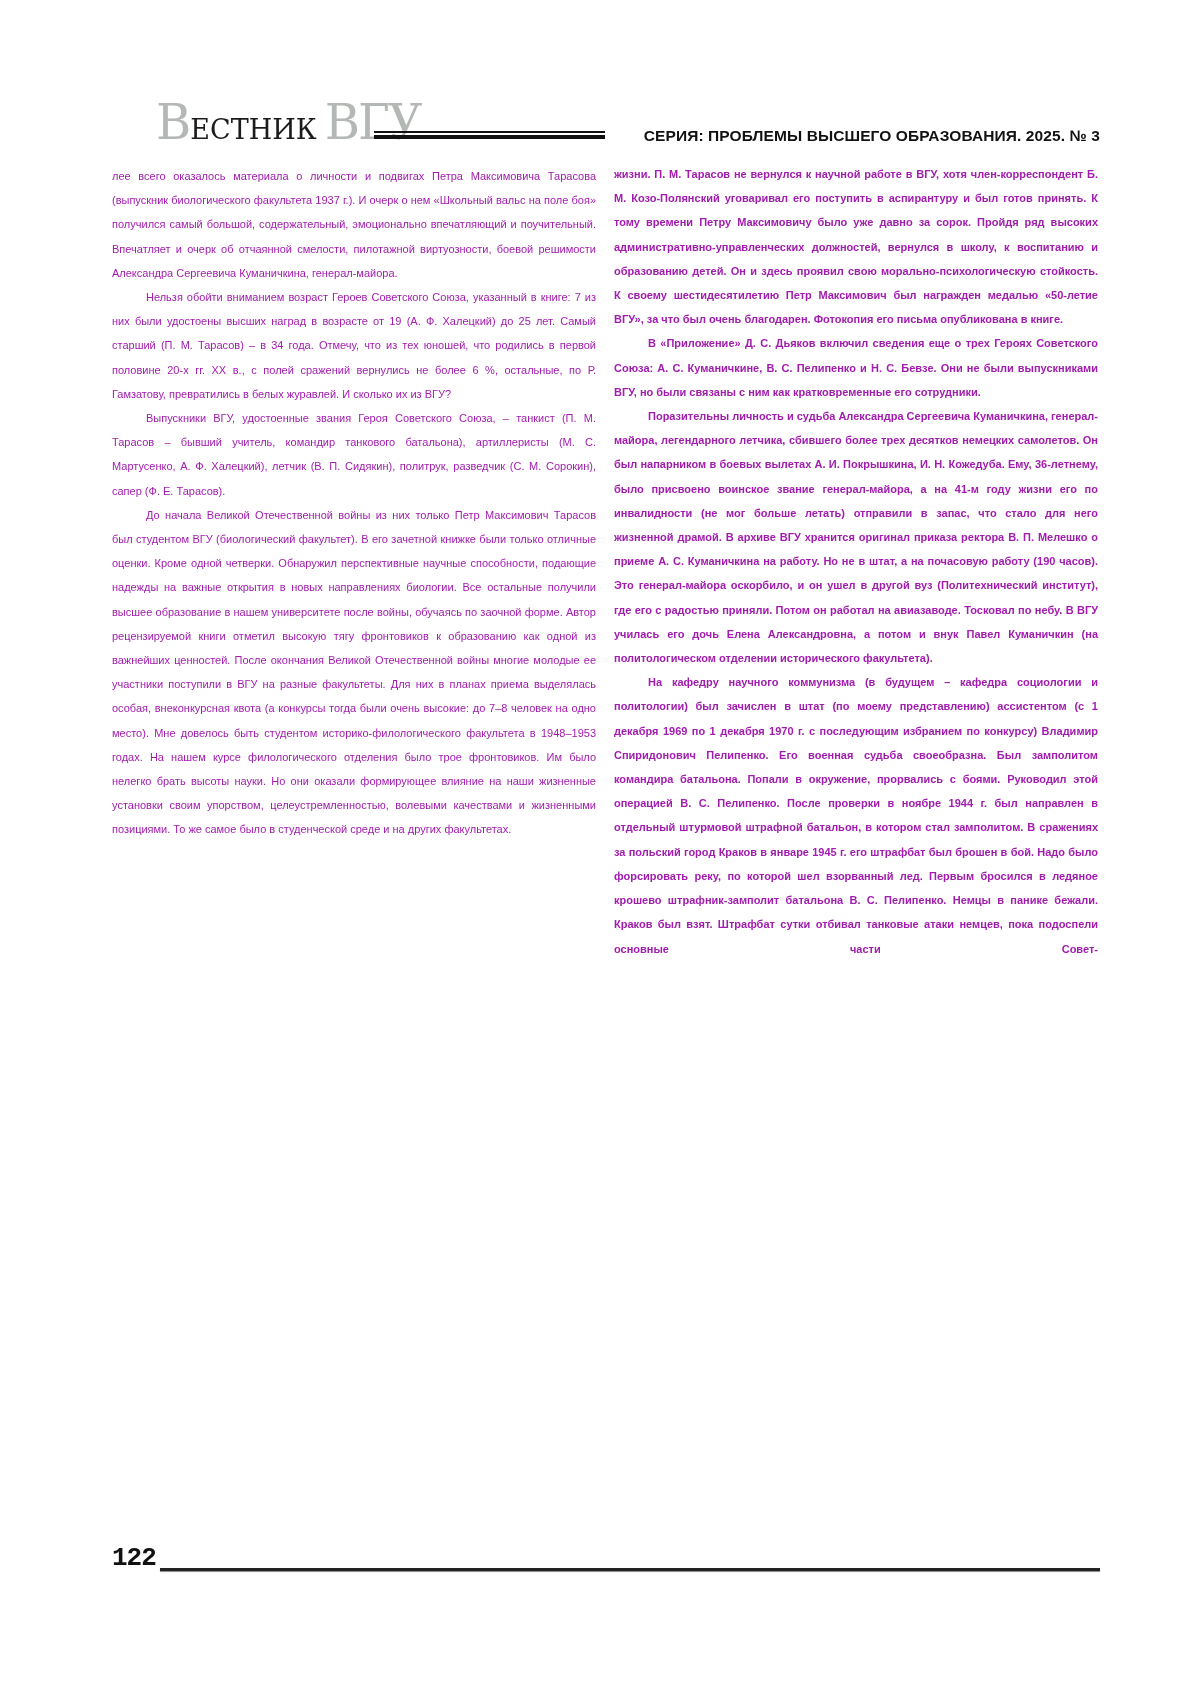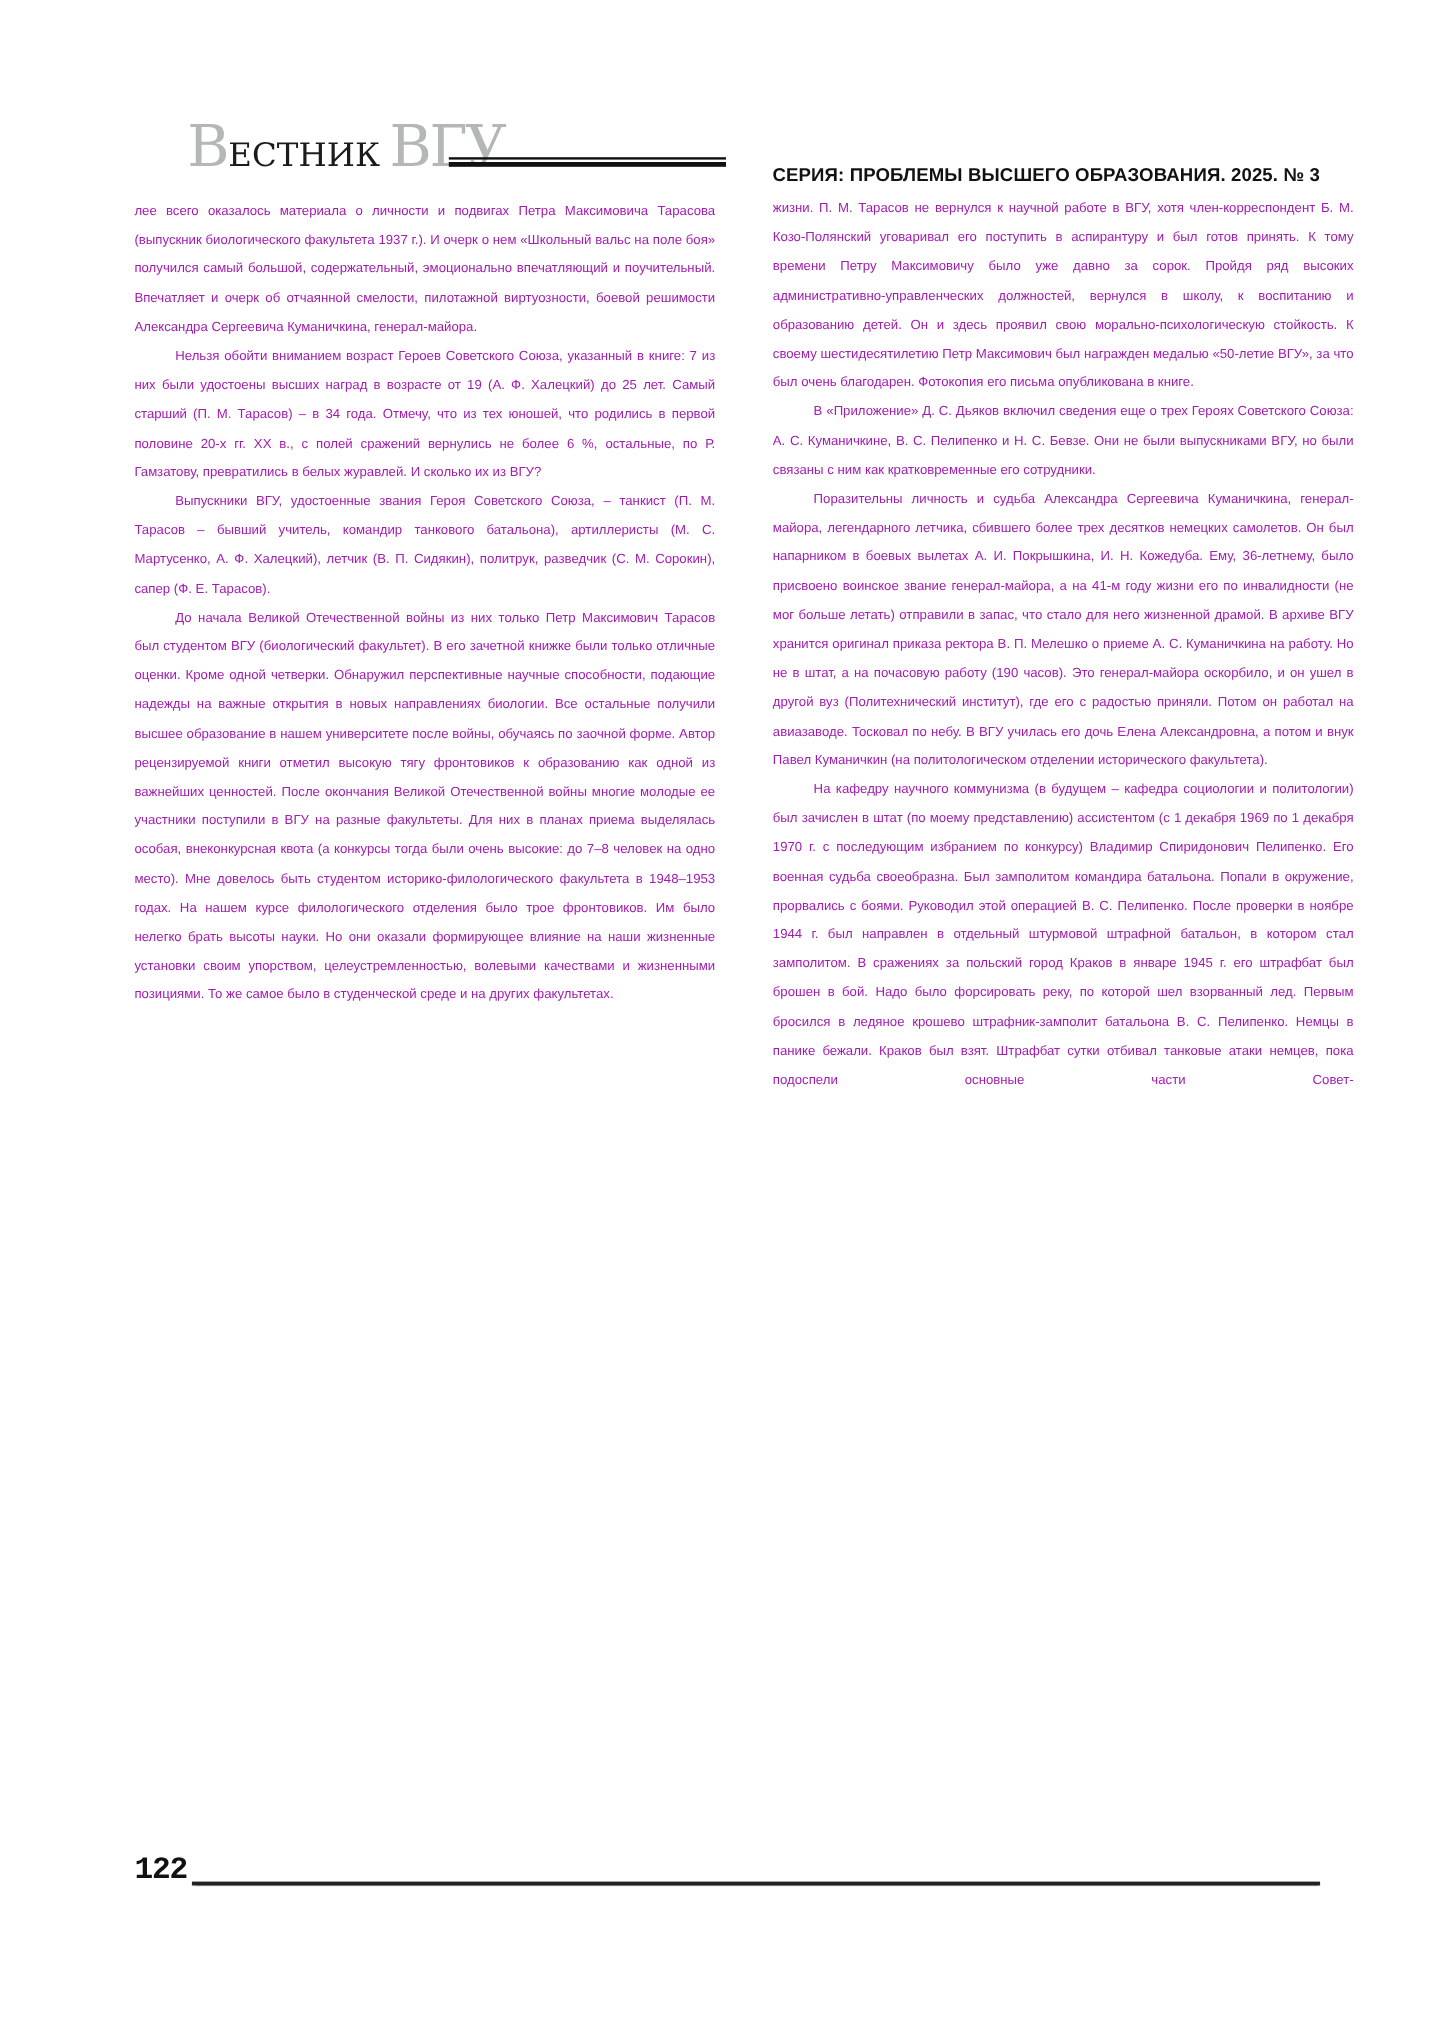--- a/index.html
+++ b/index.html
@@ -8,26 +8,26 @@
 
   
   .header { position: absolute; left: 112px; top: 98px; width: 988px; height: 50px; }
   .logo { position: absolute; left: 0; top: 0; font-family: "DejaVu Serif", "Liberation Serif", serif; font-weight: normal; white-space: nowrap; line-height: 1; margin-left: 44px; }
   .logo .big { color: #b4b8b5; font-size: 48px; letter-spacing: -1px; }
   .logo .small { color: #1b1b1b; font-size: 27px; letter-spacing: 0px; }
   .logo .vgu { color: #b4b8b5; font-size: 48px; margin-left: 8px; letter-spacing: -2px; }
   .header-rule { position: absolute; left: 262px; top: 33px; width: 231px; height: 8px; }
   .header-rule .l1 { position: absolute; left: 0; top: 0; width: 100%; height: 2px; background: #111; }
   .header-rule .l2 { position: absolute; left: 0; top: 4px; width: 100%; height: 4px; background: #111; }
-  .series { position: absolute; right: 0; top: 40px; font-family: "Liberation Sans", sans-serif; font-weight: bold; font-size: 15.5px; letter-spacing: 0.1px; color: #111; white-space: nowrap; }
+  .series { position: absolute; right: 0; top: 29px; font-family: "Liberation Sans", sans-serif; font-weight: bold; font-size: 15.5px; letter-spacing: 0.1px; color: #111; white-space: nowrap; }
 
   
   .col { position: absolute; top: 164px; width: 484px; font-family: "Liberation Sans", sans-serif; font-size: 11px; line-height: 24.2px; text-align: justify; color: #a21caf; }
   .col-left { left: 112px; }
-  .col-right { left: 644px; top: 162px; }
+  .col-right { left: 614px; top: 162px; font-weight: bold; }
   .col p { margin: 0; text-indent: 0; hyphens: manual; }
   .col p.indent { text-indent: 34px; }
   .col p.last-line-justify { text-align-last: justify; }
 
   
   .footer { position: absolute; left: 112px; top: 1543px; width: 988px; height: 40px; }
   .page-number { position: absolute; left: 0; top: 0; font-family: Liberation Mono, monospace; font-weight: bold; font-size: 26px; color: #111; letter-spacing: -1px; }
   .footer-rule { position: absolute; left: 48px; top: 25px; right: 0; height: 3px; background: #222; box-shadow: 0 1px 1px #888; }
 </style>
 </head>

